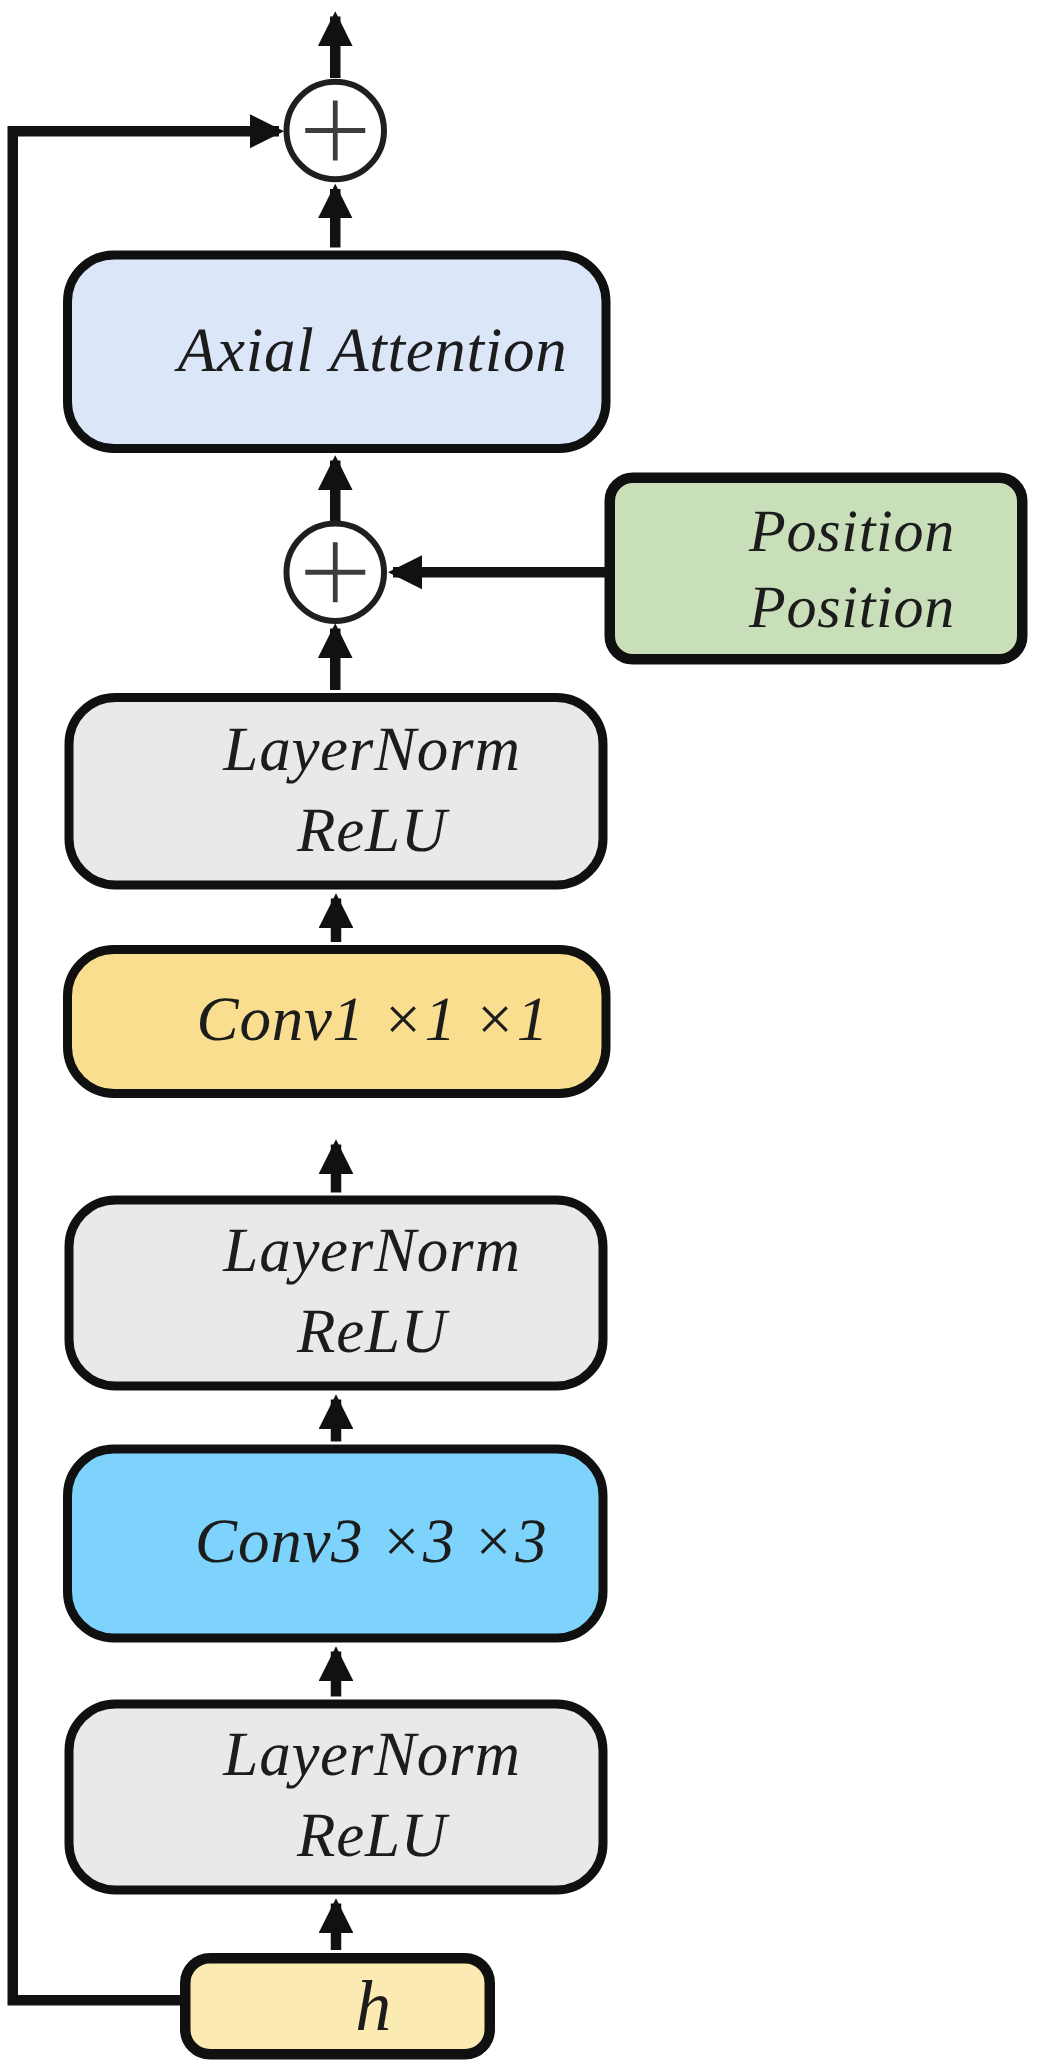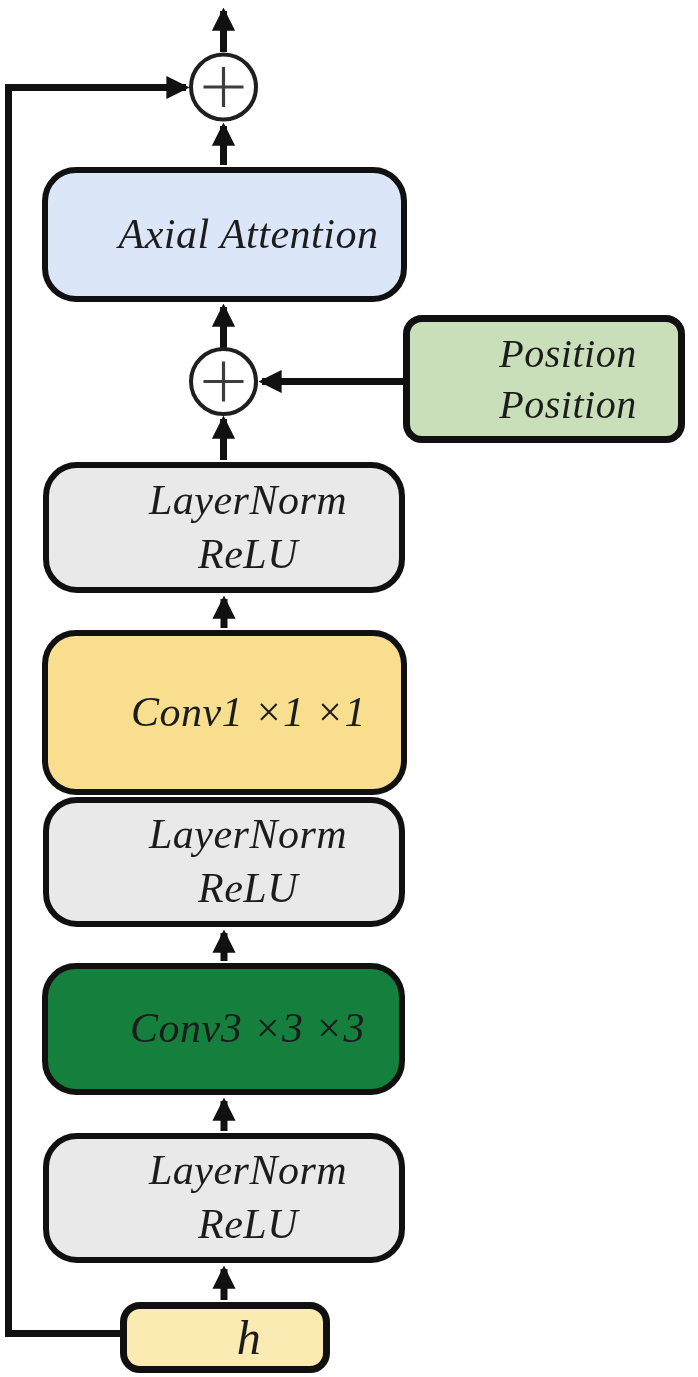--- a/index.html
+++ b/index.html
@@ -29,21 +29,21 @@
     font-style: italic;
     color: #1c1c1c;
     font-size: 42px;
     line-height: 1.28;
     letter-spacing: 0.5px;
   }
   .node .node-label { white-space: nowrap; margin-left: 48px; }
   .node-axial        { left: 42px;  top: 167px;  width: 365px; height: 135px; }
   .node-position     { left: 403px; top: 315px;  width: 282px; height: 128px; border-radius: 19px; font-size: 40px; border-width: 7px; }
   .node-ln-top       { left: 43px;  top: 462px;  width: 362px; height: 131px; }
-  .node-conv1        { left: 42px;  top: 630px;  width: 365px; height: 165px; }
+  .node-conv1        { left: 42px;  top: 630px;  width: 365px; height: 102px; }
   .node-ln-mid       { left: 43px;  top: 797px;  width: 362px; height: 130px; }
   .node-conv3        { left: 42px;  top: 963px;  width: 363px; height: 132px; }
   .node-ln-bottom    { left: 43px;  top: 1133px; width: 362px; height: 130px; }
   .node-h            { left: 120px; top: 1302px; width: 210px; height: 71px; border-radius: 20px; border-width: 7px; font-size: 48px; }
 </style>
 </head>
 <body>
 
 <div class="stage">
 
@@ -109,21 +109,21 @@
 
   <div class="node node-conv1" style="background-color: rgb(248, 222, 142);">
     <div class="node-label">Conv1 ×1 ×1</div>
   </div>
 
   <div class="node node-ln-mid" style="background-color: rgb(233, 233, 233);">
     <div class="node-label">LayerNorm</div>
     <div class="node-label">ReLU</div>
   </div>
 
-  <div class="node node-conv3" style="background-color: #15803d; text-align: center;">
+  <div class="node node-conv3" style="background-color: #7dd3fc; text-align: center;">
     <div class="node-label">Conv3 ×3 ×3</div>
   </div>
 
   <div class="node node-ln-bottom" style="background-color: rgb(233, 233, 233);">
     <div class="node-label">LayerNorm</div>
     <div class="node-label">ReLU</div>
   </div>
 
   <div class="node node-h" style="background-color: rgb(251, 234, 177);">
     <div class="node-label">h</div>

